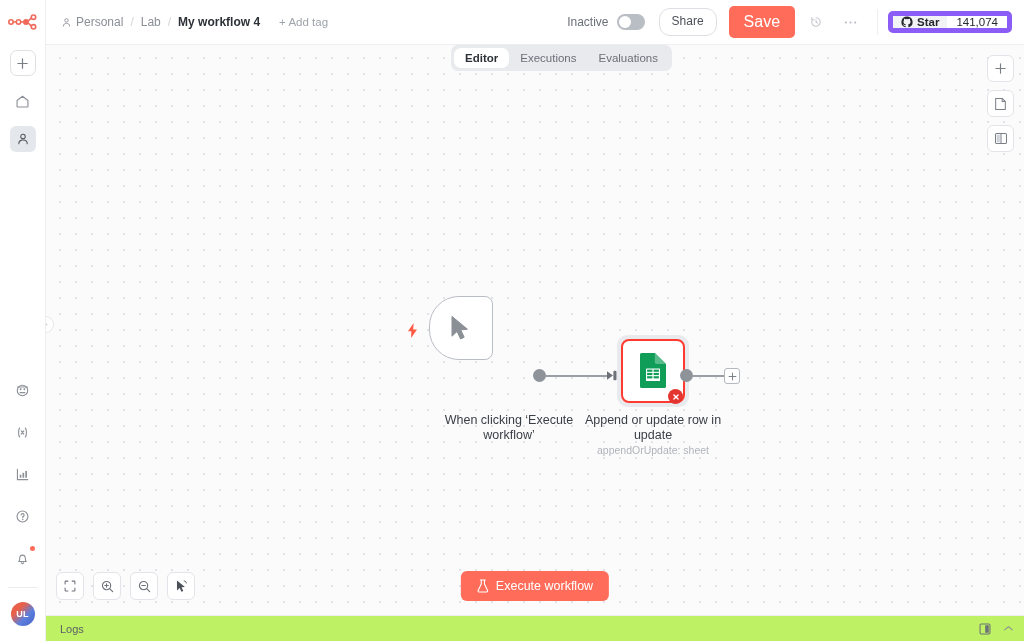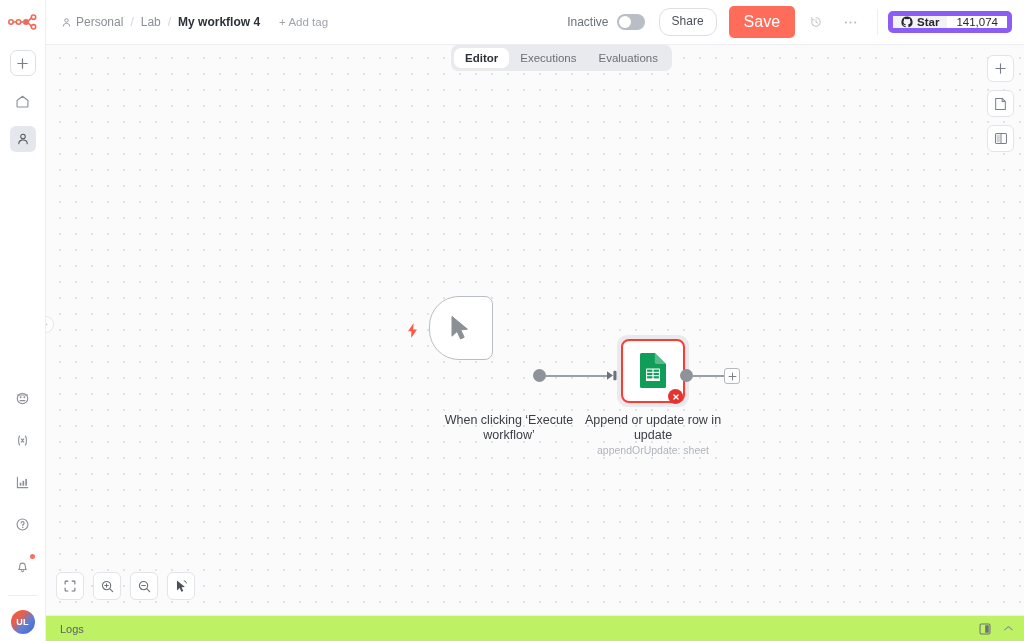--- a/index.html
+++ b/index.html
@@ -24,21 +24,21 @@
   }
   .logo-slot { height: 32px; display:flex; align-items:center; justify-content:center; width:46px; margin-top: 6px;}
   .sb-btn {
     width: 26px; height: 26px; margin-top: 12px;
     display: flex; align-items: center; justify-content: center;
     border-radius: 6px; color: #8b8f96; position: relative;
   }
   .sb-btn.boxed { border: 1px solid #dcdfe3; border-radius: 7px; }
   .sb-btn.active { background: #e4e7ec; color: #55585f; }
   .sb-spacer { flex: 1 1 auto; }
-  .sb-bottom { display:flex; flex-direction:column; align-items:center; width: 46px; padding-bottom: 7px;}
+  .sb-bottom { display:flex; flex-direction:column; align-items:center; width: 46px; padding-bottom: 15px;}
   .sb-bottom .sb-btn { margin-top: 16px; }
   .sb-divider { width: 30px; height:1px; background:#ebedf0; margin-top:16px; }
   .avatar {
     width: 24px; height: 24px; border-radius: 50%;
     margin-top: 14px; position: relative; overflow: hidden;
     background: linear-gradient(135deg,#e8604a 0%, #e8604a 32%, #5b7fdd 62%, #4a63c8 100%);
     display: flex; align-items: center; justify-content: center;
   }
   .avatar span { font-size: 9px; font-weight: 700; color: #fff; letter-spacing: .2px; position: relative; z-index:2;}
   .notif-dot { position:absolute; top:1px; right:1px; width:5px; height:5px; background:#ff6d5a; border-radius:50%; }
@@ -452,20 +452,27 @@
         </svg>
       </div>
       <div class="zt-btn">
         <svg width="14" height="14" viewBox="0 0 16 16">
           <path d="M3.4 1.6L3.4 13.2 6.4 10.4 8.5 14.6 10.6 13.6 8.6 9.5 12.5 9.1z" fill="#4b5058"></path>
           <path d="M11.6 2.2c1.3 0 2.4 1 2.4 2.4" fill="none" stroke="#4b5058" stroke-width="1.1" stroke-linecap="round"></path>
         </svg>
       </div>
     </div>
 
+    <button class="exec-btn">
+      <svg width="12" height="14" viewBox="0 0 12 14">
+        <path d="M4.4 1v4.1L1.3 11.4A1.1 1.1 0 0 0 2.3 13h7.4a1.1 1.1 0 0 0 1-1.6L7.6 5.1V1" fill="none" stroke="#ffffff" stroke-width="1.1" stroke-linejoin="round"></path>
+        <path d="M3.5 1h5" stroke="#fff" stroke-width="1.1" stroke-linecap="round"></path>
+      </svg>
+      <span>Execute workflow</span>
+    </button>
   </div>
 
   <div class="logsbar">
     <span class="logs-label">Logs</span>
     <div class="logs-right">
       <span>
         <svg width="12" height="12" viewBox="0 0 14 14">
           <rect x="1.2" y="1.2" width="11.6" height="11.6" rx="1.4" fill="none" stroke="#6d7178" stroke-width="1.2"></rect>
           <rect x="7.2" y="2.6" width="4.2" height="8.8" rx=".6" fill="#6d7178"></rect>
         </svg>

